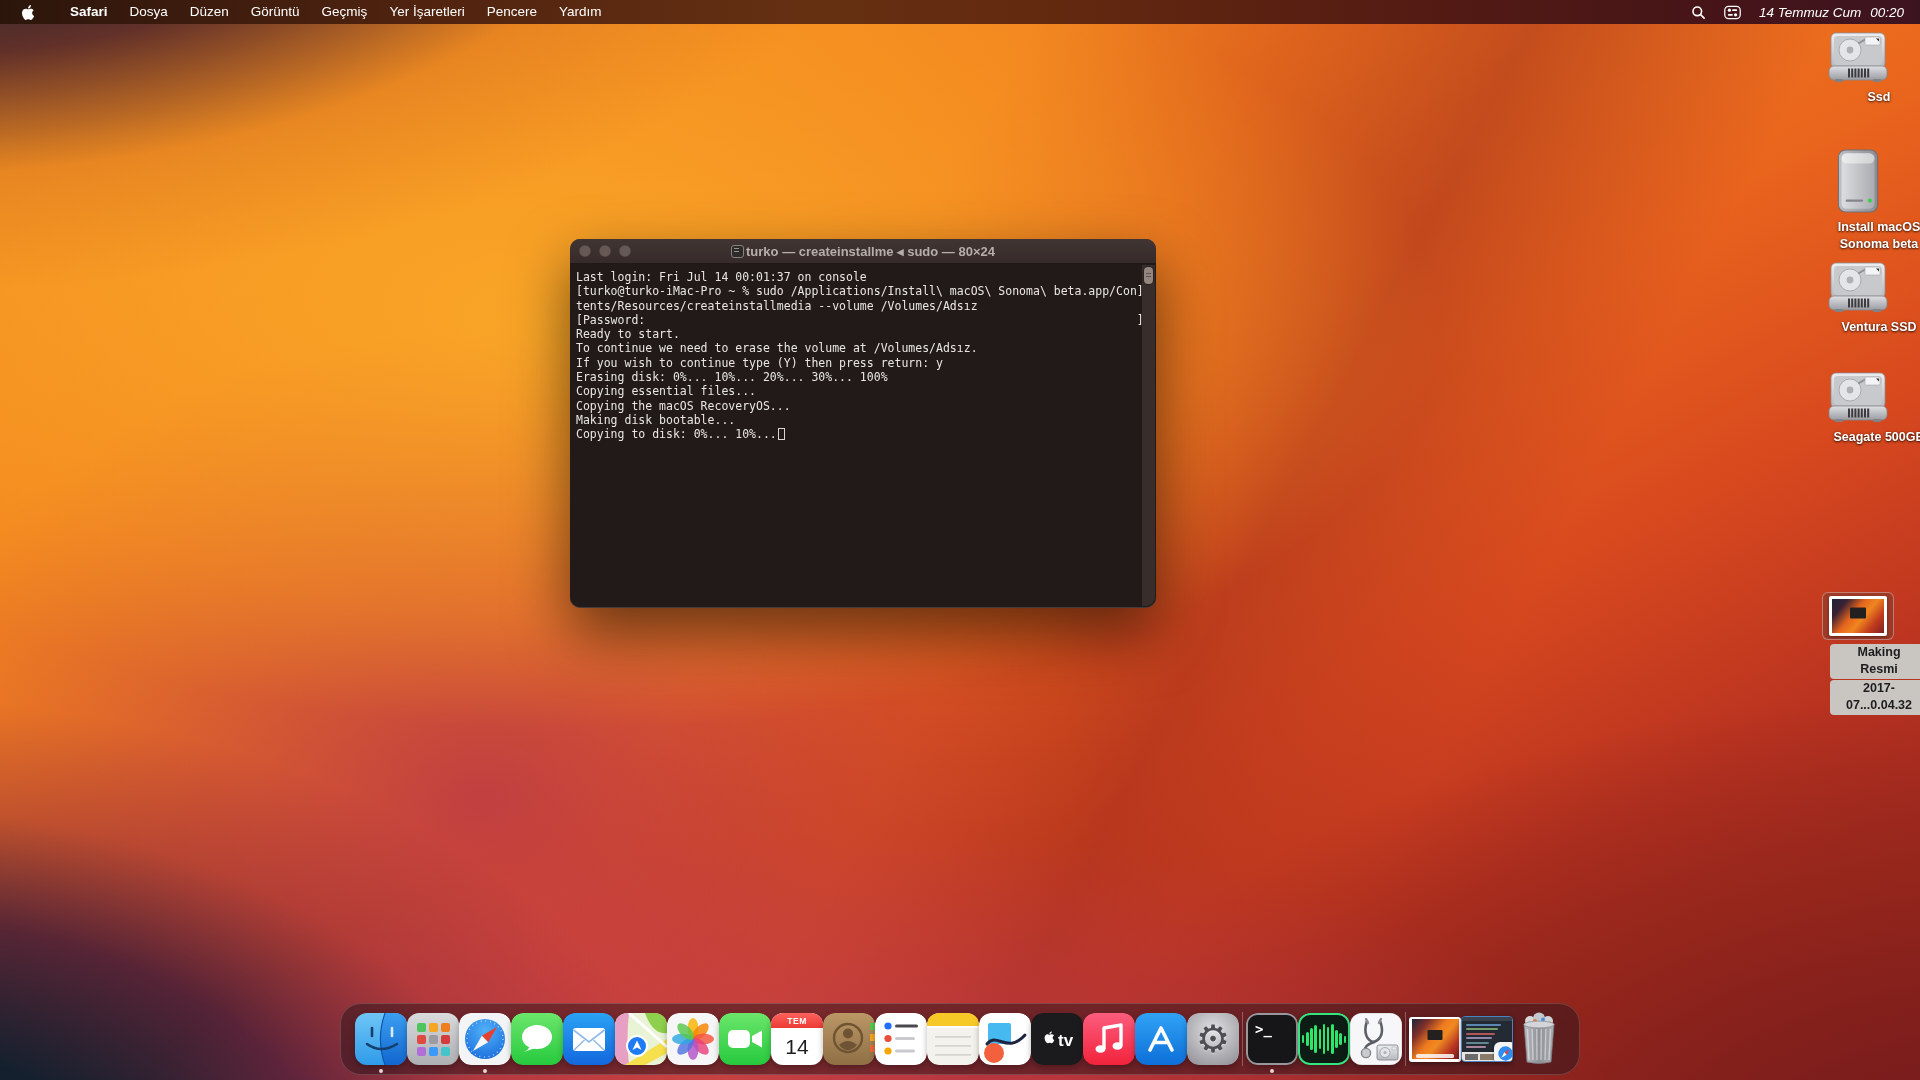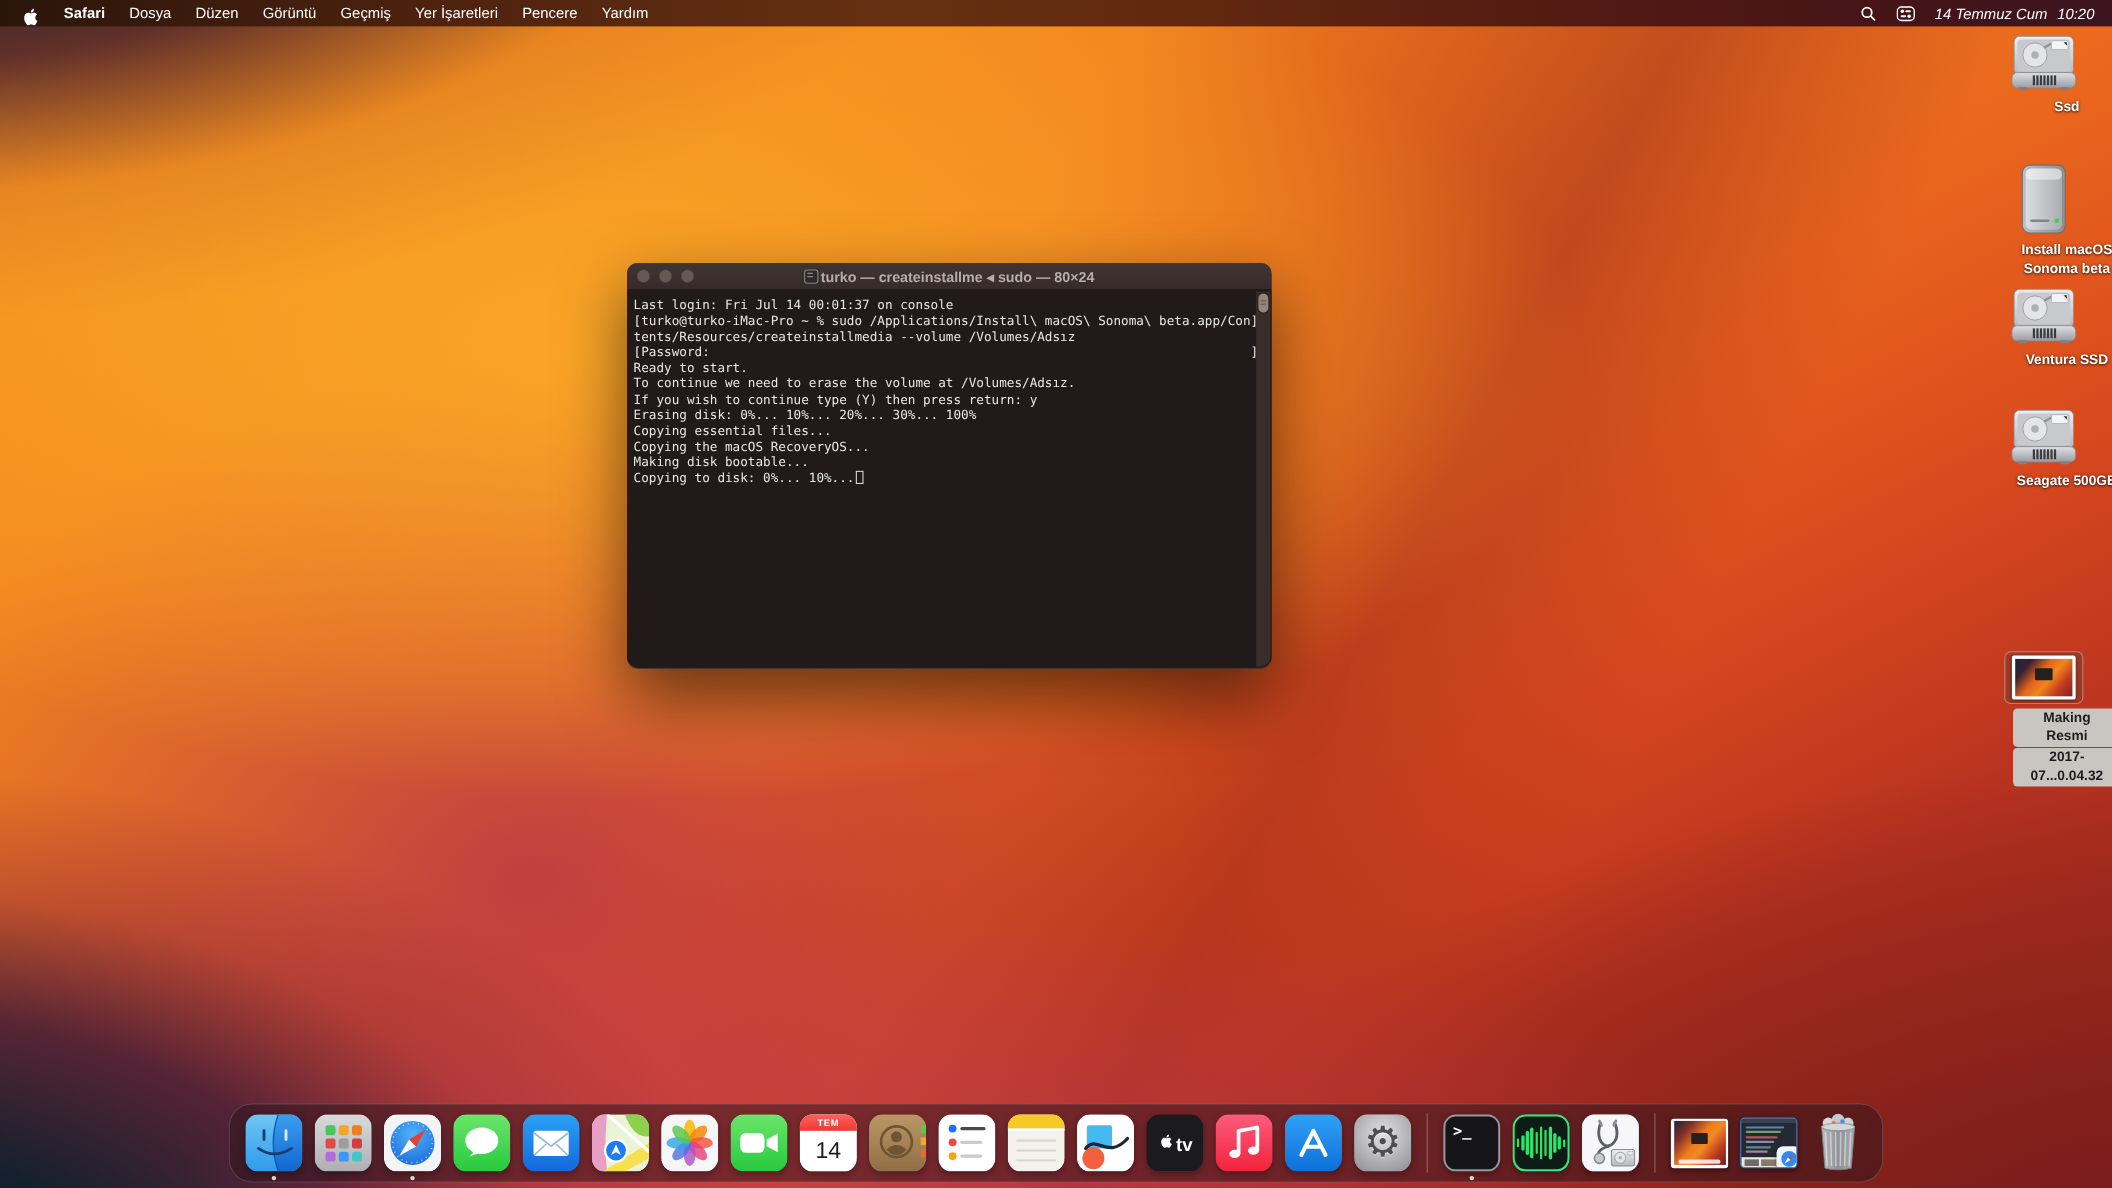--- a/index.html
+++ b/index.html
@@ -17,21 +17,21 @@
       linear-gradient(118deg, rgba(0,0,0,0) 42%, rgba(206,76,26,.5) 52%, rgba(160,42,28,.55) 62%, rgba(0,0,0,0) 74%),
       radial-gradient(75% 65% at 105% 108%, #6f191c 0%, rgba(140,35,26,.75) 40%, rgba(0,0,0,0) 68%),
       linear-gradient(153deg, #f29a24 0%, #f28a20 22%, #ef7a1e 38%, #e9641d 52%, #d8491e 66%, #b83220 80%, #93231f 100%);
   }
 
   
   #menubar { position:absolute; top:0; left:0; right:0; height:24px; z-index:50;
     display:flex; align-items:center; padding:0 16px; color:#fff;
     background:linear-gradient(90deg,#2b150b 0%,#50230f 22%,#653012 42%,#63290f 55%,#521a13 75%,#451418 90%,#3c1420 100%);
     font-size:13.5px; }
-  #menubar .left { display:flex; align-items:flex-end; gap:0; }
+  #menubar .left { display:flex; align-items:center; gap:12px; }
   #menubar .apple { padding:0 12px 0 4px; display:flex; align-items:center; }
   #menubar .mitem { padding:0 11px; height:24px; line-height:24px; border-radius:4px; cursor:default; white-space:nowrap; }
   #menubar .mitem.bold { font-weight:700; }
   #menubar .right { margin-left:auto; display:flex; align-items:center; gap:18px; }
   #menubar .statusico { display:flex; align-items:center; }
   #menubar .clock { display:flex; gap:9px; font-size:13.5px;font-style:italic; }
 
   
   .desk-item { position:absolute; left:1786px; width:144px; display:flex; flex-direction:column; align-items:center; cursor:default; }
   .desk-label { margin-top:3px; text-align:center; font-size:12.5px; font-weight:700; color:#fff; line-height:1.35;
@@ -63,21 +63,21 @@
     color:#e9e6e2; white-space:pre; }
   #term-scroll { position:absolute; top:1px; right:1px; bottom:1px; width:13px; background:rgba(120,96,86,.28);
     border-radius:0 0 9px 0; }
   #term-thumb { position:absolute; top:2px; left:2px; width:9px; height:17px; background:#94867f; border-radius:4px;
     box-shadow:0 0 0 1px rgba(0,0,0,.25); }
   #term-thumb::after { content:""; position:absolute; left:2px; top:6px; width:5px; height:1px; background:#5c514c; box-shadow:0 3px 0 #5c514c; }
   .cursor { display:inline-block; width:7px; height:12px; border:1px solid #d9d5d1; vertical-align:-2px; margin-left:1px; }
 
   
   #dock { position:absolute; bottom:5px; left:50%; transform:translateX(-50%); height:72px; z-index:60;
-    display:flex; align-items:center; gap:11px; padding:0 14px;
+    display:flex; align-items:center; padding:0 14px;
     background:rgba(46,22,28,.52); border:1px solid rgba(255,255,255,.16); border-radius:21px;
     backdrop-filter:blur(6px); }
   .dock-item { position:relative; width:52px; height:52px; display:flex; align-items:center; justify-content:center; }
   .dock-item .ic { width:52px; height:52px; border-radius:12px; position:relative; overflow:hidden; box-shadow:0 3px 6px rgba(0,0,0,.28); }
   .dock-item .ic.noshadow { box-shadow:none; }
   .run-dot { position:absolute; bottom:-8px; left:50%; transform:translateX(-50%); width:4px; height:4px; border-radius:50%; background:#efdede; opacity:.95; }
   .dock-sep { width:1px; height:54px; background:rgba(255,255,255,.28); margin:0 3px; }
   .mini-win { border-radius:4px; overflow:hidden; position:relative; box-shadow:0 2px 5px rgba(0,0,0,.4); }
 
   
@@ -110,21 +110,21 @@
         <svg width="17" height="15" viewBox="0 0 22 18">
           <rect x="1" y="1" width="20" height="16" rx="5" fill="none" stroke="#fff" stroke-width="1.6"></rect>
           <circle cx="7" cy="6" r="2.1" fill="#fff"></circle>
             <rect x="10.5" y="4.9" width="6.5" height="2.2" rx="1.1" fill="#fff"></rect>
           <circle cx="15" cy="12" r="2.1" fill="#fff"></circle>
             <rect x="5" y="10.9" width="6.5" height="2.2" rx="1.1" fill="#fff"></rect>
         </svg>
       </span>
       <span class="clock">
         <span>14 Temmuz Cum</span>
-        <span>10:20</span>
+        <span>00:20</span>
       </span>
     </div>
   </div>
 
   <div id="desktop-icons">
       <div class="desk-item" style="top: 28px;">
         <div class="artbox">
           <svg width="64" height="52" viewBox="0 0 64 52">
             <defs>
               <linearGradient id="sv" x1="0" y1="0" x2="0" y2="1">

